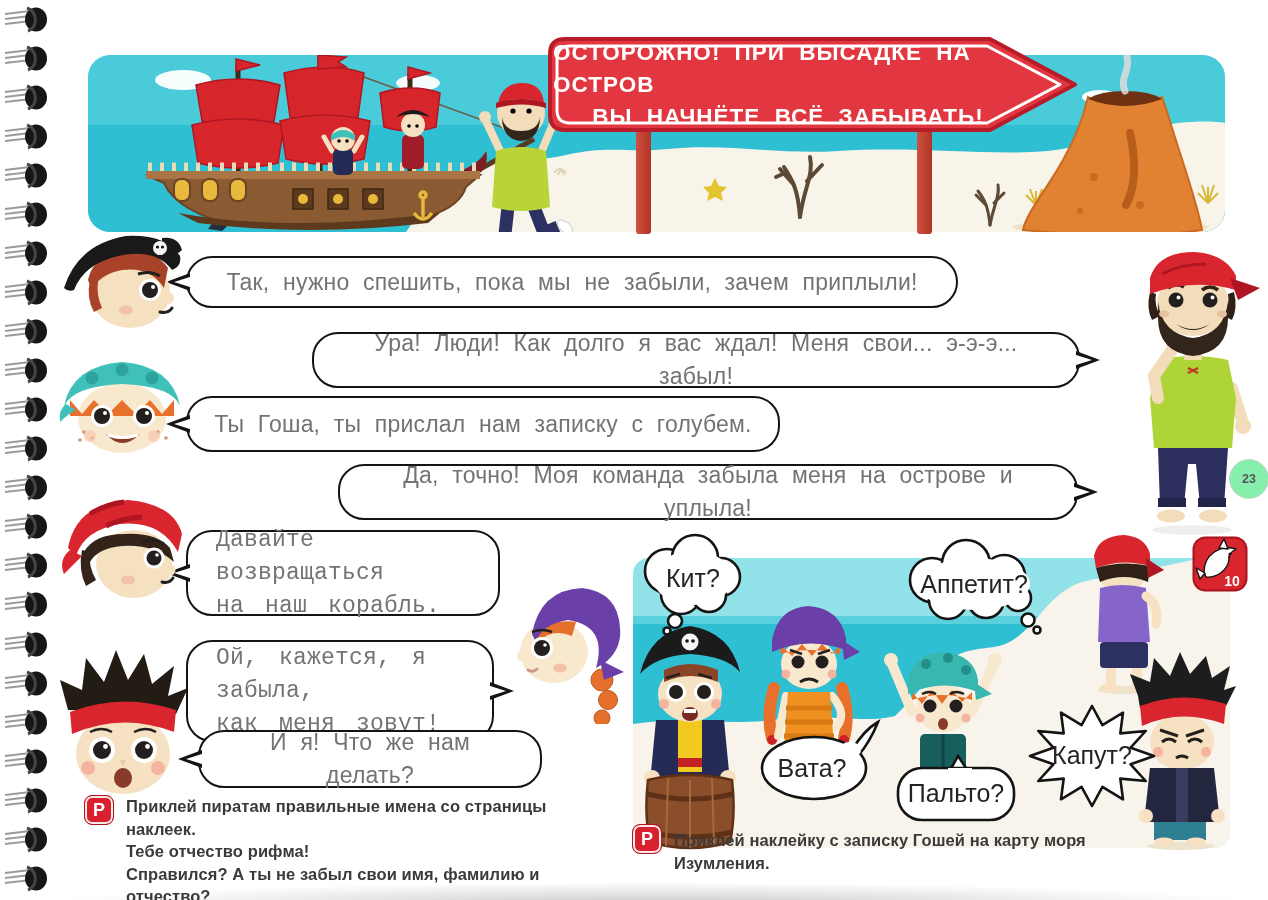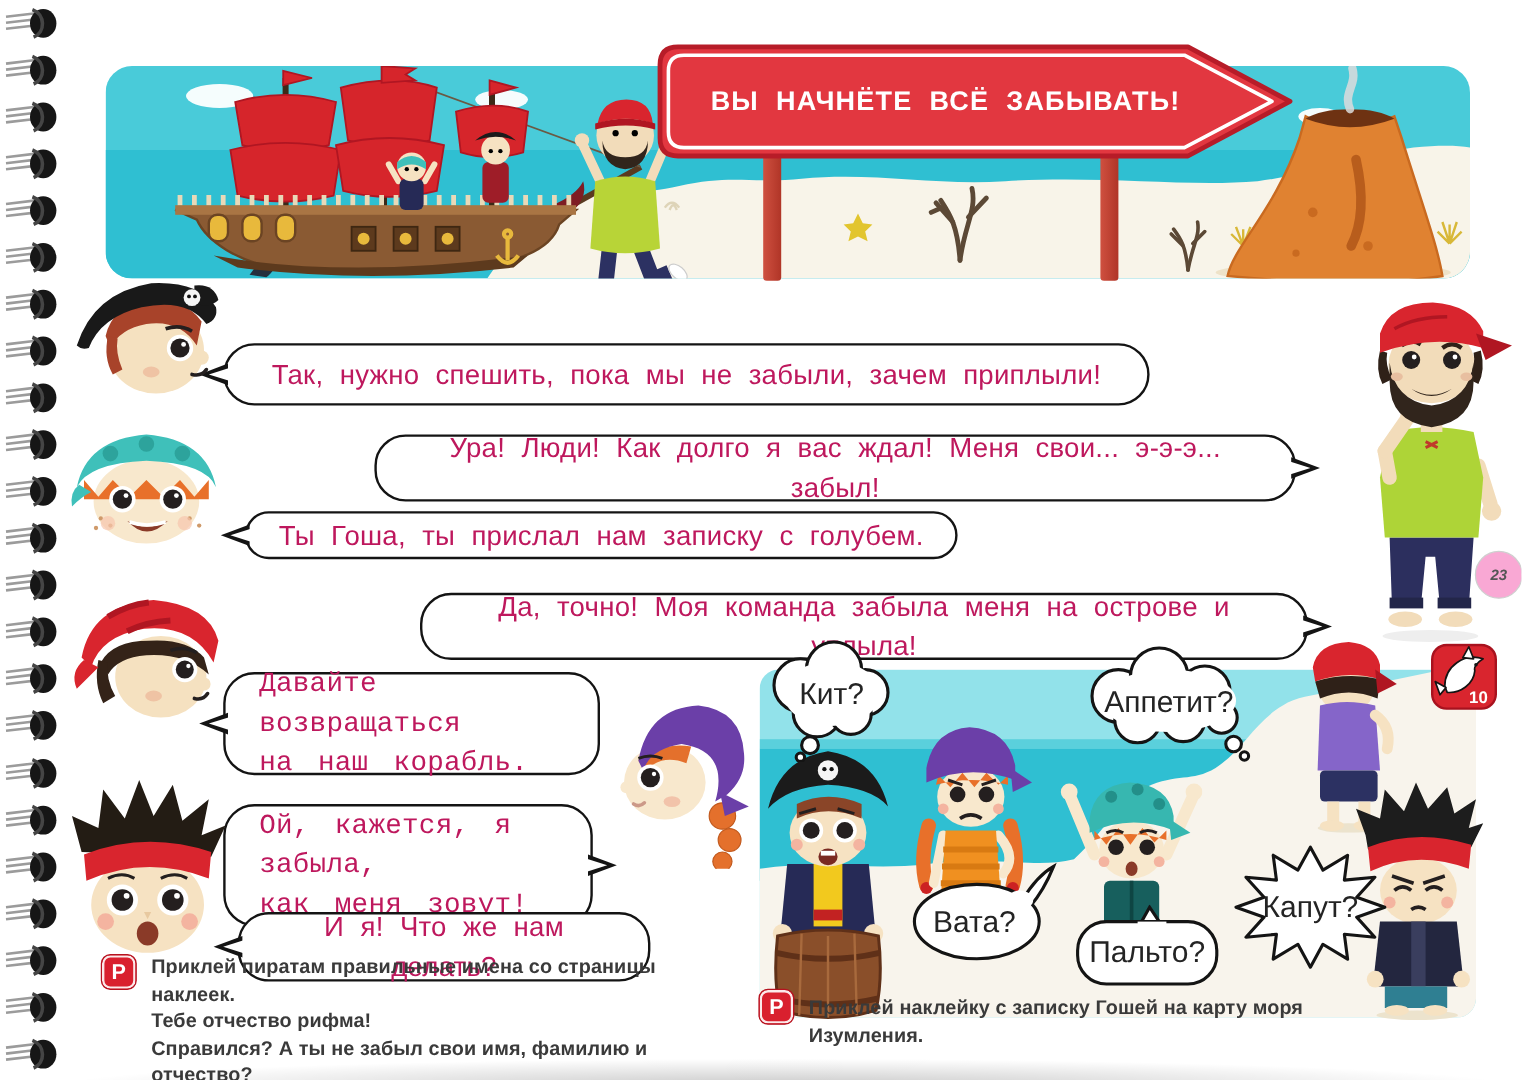--- a/index.html
+++ b/index.html
@@ -5,22 +5,22 @@
   html,body{margin:0;padding:0;background:#fff;}
   .canvas{position:relative;width:1268px;height:900px;background:#fff;overflow:hidden;
           font-family:"Liberation Sans","DejaVu Sans",sans-serif;}
   .abs{position:absolute;}
   
   .binding{position:absolute;left:2px;top:0;width:52px;height:898px;display:flex;
            flex-direction:column;justify-content:space-between;padding:6px 0;box-sizing:border-box;z-index:9;}
   
   .bubble{position:absolute;background:#fff;border:2.6px solid #141414;border-radius:26px;
           display:flex;align-items:center;justify-content:center;text-align:center;
-          font-size:23px;color:#be185d;word-spacing:7px;letter-spacing:.2px;
-          padding:2px 22px;box-sizing:border-box;z-index:5;line-height:33px;margin-top:30px;}
+          font-size:23px;color:#737373;word-spacing:7px;letter-spacing:.2px;
+          padding:2px 22px;box-sizing:border-box;z-index:5;line-height:33px;}
   .bubble.ml{justify-content:flex-start;text-align:left;white-space:pre-line;padding-left:28px;font-family:Liberation Mono, monospace;}
   .tail-l::before{content:"";position:absolute;left:-22px;top:50%;transform:translateY(-50%);
           border:solid transparent;border-width:9px 24px 9px 0;border-right-color:#141414;}
   .tail-l::after{content:"";position:absolute;left:-14px;top:50%;transform:translateY(-50%);
           border:solid transparent;border-width:6px 19px 6px 0;border-right-color:#fff;}
   .tail-r::before{content:"";position:absolute;right:-22px;top:50%;transform:translateY(-50%);
           border:solid transparent;border-width:9px 0 9px 24px;border-left-color:#141414;}
   .tail-r::after{content:"";position:absolute;right:-14px;top:50%;transform:translateY(-50%);
           border:solid transparent;border-width:6px 0 6px 19px;border-left-color:#fff;}
   
@@ -32,22 +32,22 @@
           background:linear-gradient(90deg,#cf5040,#b03527);}
   
   .task{position:absolute;display:flex;gap:12px;align-items:flex-start;z-index:5;}
   .p-icon{flex:0 0 auto;width:30px;height:30px;background:#d9202e;border:1.5px solid #b5121f;
           border-radius:8px;color:#fff;font-weight:bold;font-size:18px;display:flex;
           align-items:center;justify-content:center;box-shadow:inset 0 0 0 2px rgba(255,255,255,.9);
           box-sizing:border-box;}
   .task-lines{font-size:16.5px;font-weight:bold;color:#3a3a3a;line-height:22.5px;letter-spacing:.1px;}
   
   .pagenum{position:absolute;left:1229px;top:459px;width:38px;height:38px;border-radius:50%;
-          border:1.5px solid #cfcfcf;background:#f9a8d4;color:#555;font-size:12.5px;font-weight:bold;
-          display:flex;align-items:center;justify-content:center;z-index:6;font-style:italic;}
+          border:1.5px solid #cfcfcf;background:#86efac;color:#555;font-size:12.5px;font-weight:bold;
+          display:flex;align-items:center;justify-content:center;z-index:6;}
   .scene-panel{position:absolute;left:633px;top:558px;width:597px;height:290px;z-index:1;}
   .stext{font-size:25px;fill:#242424;font-family:"Liberation Sans","DejaVu Sans",sans-serif;}
   .figure{position:absolute;z-index:5;}
   .sbubble{position:absolute;z-index:6;}
   .bottom-shadow{position:absolute;left:40px;right:0;bottom:0;height:18px;z-index:8;
           background:radial-gradient(ellipse at 50% 130%,rgba(0,0,0,.22),transparent 70%);}
 </style>
 </head>
 <body>
 
@@ -305,28 +305,29 @@
   </div>
 
   <div class="sign-post" style="left:636px"></div>
   <div class="sign-post" style="left:917px"></div>
   <div class="sign">
     <svg width="537" height="97" viewBox="0 0 537 97">
       <path d="M22 3 H447 L532 48.5 L447 94 H22 Q7 94 7 79 V18 Q7 3 22 3 Z" fill="#e23740" stroke="#b71c28" stroke-width="4" stroke-linejoin="round"></path>
       <path d="M27 10 H444 L517 48.5 L444 87 H27 Q14 87 14 74 V23 Q14 10 27 10 Z" fill="none" stroke="#ffffff" stroke-width="3" stroke-linejoin="round"></path>
     </svg>
     <div class="sign-text">
+      <div>ОСТОРОЖНО! ПРИ ВЫСАДКЕ НА ОСТРОВ</div>
       <div>ВЫ НАЧНЁТЕ ВСЁ ЗАБЫВАТЬ!</div>
     </div>
   </div>
 
   <div class="bubble tail-l" style="left:186px;top:256px;width:772px;height:52px">Так, нужно спешить, пока мы не забыли, зачем приплыли!</div>
   <div class="bubble tail-r" style="left:312px;top:332px;width:768px;height:56px">Ура! Люди! Как долго я вас ждал! Меня свои... э-э-э... забыл!</div>
-  <div class="bubble tail-l" style="left:204px;top:396px;width:594px;height:40px">Ты Гоша, ты прислал нам записку с голубем.</div>
-  <div class="bubble tail-r" style="left:350px;top:464px;width:740px;height:56px">Да, точно! Моя команда забыла меня на острове и уплыла!</div>
+  <div class="bubble tail-l" style="left:186px;top:396px;width:594px;height:56px">Ты Гоша, ты прислал нам записку с голубем.</div>
+  <div class="bubble tail-r" style="left:338px;top:464px;width:740px;height:56px">Да, точно! Моя команда забыла меня на острове и уплыла!</div>
   <div class="bubble ml tail-l" style="left:186px;top:530px;width:314px;height:86px">Давайте возвращаться
 на наш корабль.</div>
   <div class="bubble ml tail-r" style="left:186px;top:640px;width:308px;height:102px">Ой, кажется, я забыла,
 как меня зовут!</div>
   <div class="bubble tail-l" style="left:198px;top:730px;width:344px;height:58px">И я! Что же нам делать?</div>
 
   <div class="figure" style="left:60px;top:228px">
     <svg width="126" height="106" viewBox="0 0 126 106">
       <ellipse cx="70" cy="64" rx="40" ry="36" fill="#f5e1c0"></ellipse>
       <circle cx="108" cy="70" r="6" fill="#f5e1c0"></circle>

